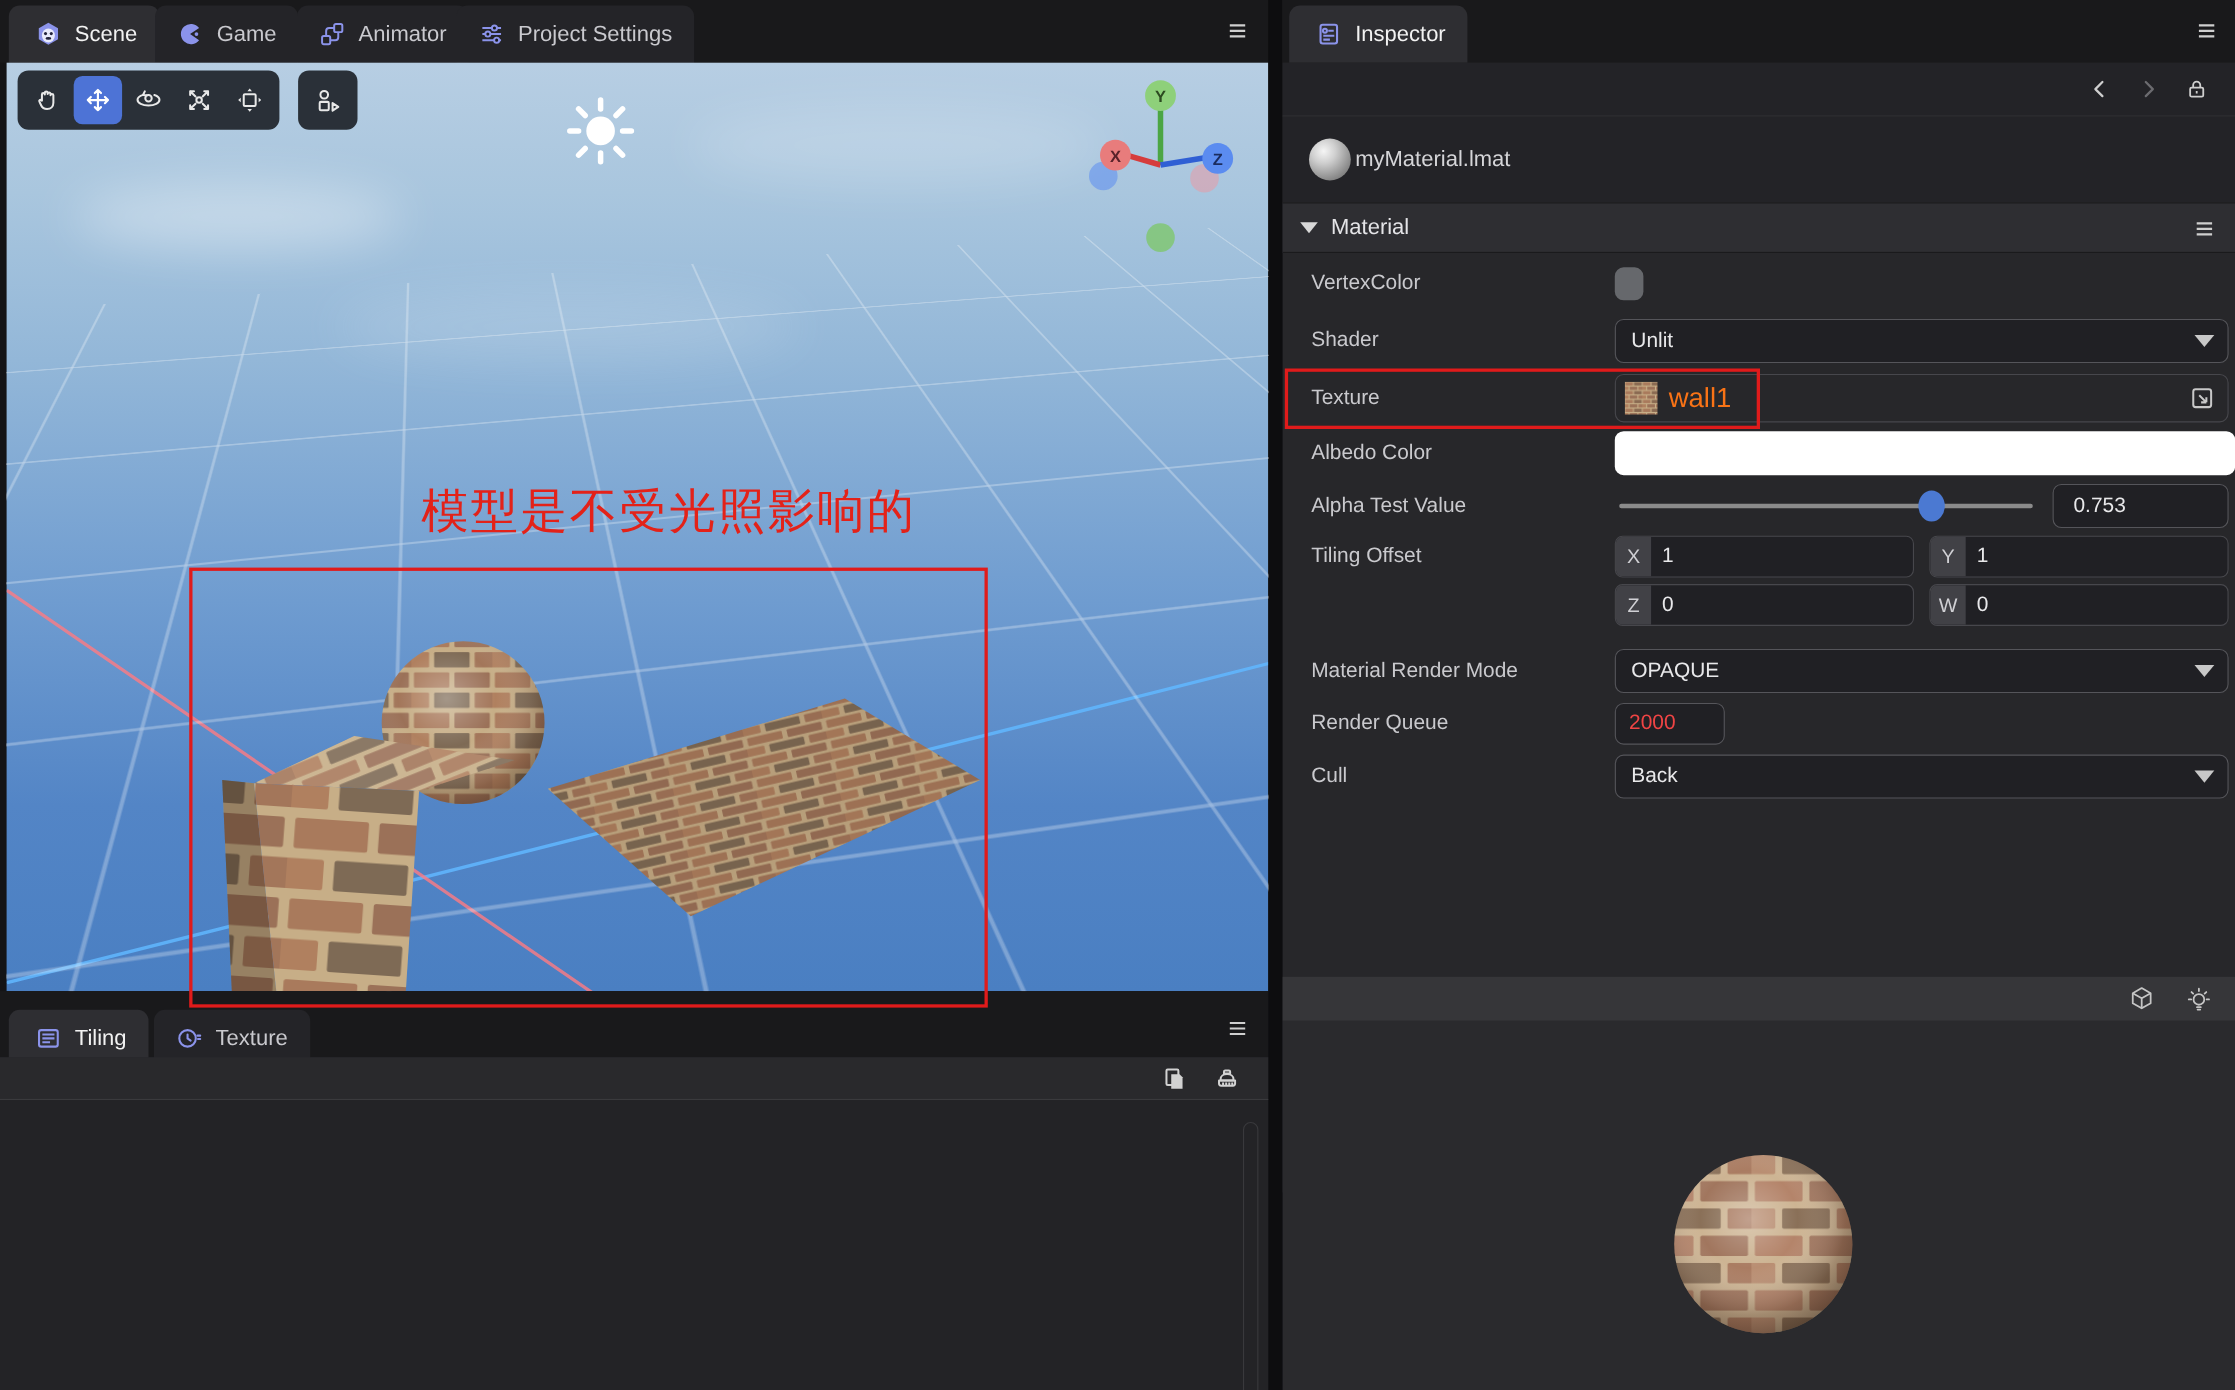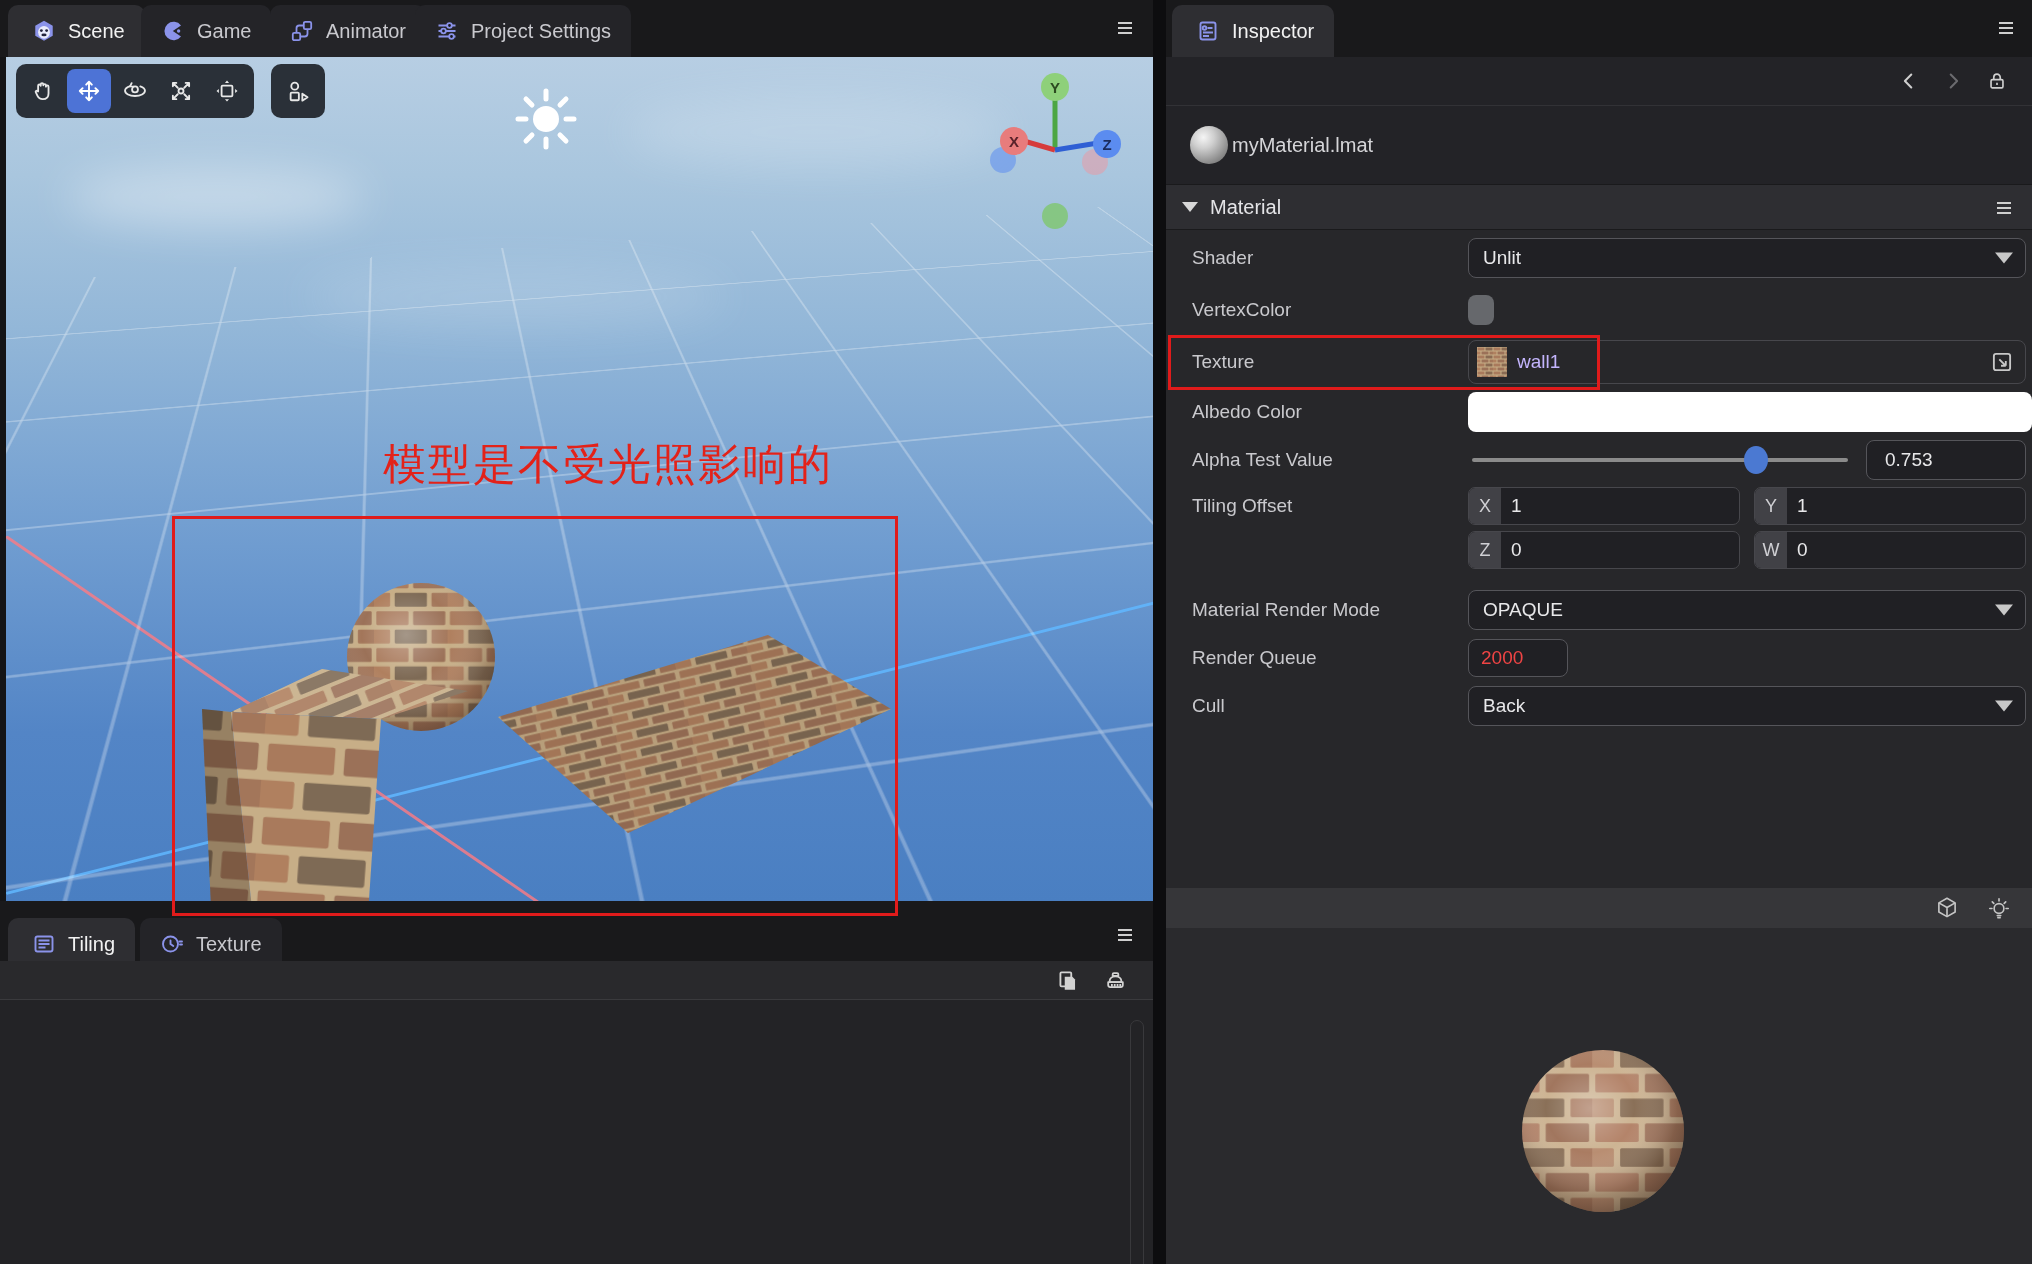--- a/index.html
+++ b/index.html
@@ -91,21 +91,21 @@
         display:flex; align-items:center; padding:0 14px; }
   .dd .dd-val { font-size:19px; color:#e8e8ea; }
   .dd .dd-caret { position:absolute; right:12px; top:50%; transform:translateY(-50%);
                   width:0; height:0; border-left:9px solid transparent; border-right:9px solid transparent;
                   border-top:11px solid #c8c8c8; }
 
   .checkbox { width:26px; height:30px; border-radius:8px; background:#66686c; }
 
   .tex-field { position:relative; height:44px; border:1.5px solid #47474c; border-radius:8px;
                display:flex; align-items:center; padding:0 8px; gap:10px; }
-  .tex-name { font-size:19px; color:#c4b5fd; }
+  .tex-name { font-size:25px; color:#f97316; }
   .tex-pick { position:absolute; right:10px; top:50%; transform:translateY(-50%); }
 
   .albedo-bar { height:40px; background:#ffffff; border-radius:8px; }
 
   .slider-wrap { position:relative; height:40px; }
   .slider-track { position:absolute; left:4px; right:178px; top:50%; height:4px; transform:translateY(-50%);
                   background:#8b8b8b; border-radius:2px; }
   .slider-thumb { position:absolute; left:calc(75.3% - 11px); top:50%; transform:translateY(-50%);
                   width:24px; height:28px; border-radius:50%; background:#4b79d2; }
   .slider-val { position:absolute; right:0; top:0; width:160px; height:40px; background:#202024;
@@ -424,33 +424,33 @@
       <span class="hamb" style="top:11px;">
         <svg width="24" height="24" viewBox="0 0 24 24" stroke="#cfcfcf" stroke-width="2">
             <path d="M5 7h14M5 12h14M5 17h14"></path>
           </svg>
       </span>
     </div>
 
     <div class="fields">
 
       <div class="frow" style="height:52px;">
+        <span class="lbl">VertexColor</span>
+        <div class="fieldzone">
+          <span class="checkbox" style="display:block;"></span>
+        </div>
+      </div>
+
+      <div class="frow" style="height:52px;">
         <span class="lbl">Shader</span>
         <div class="fieldzone">
           <div class="dd">
             <span class="dd-val">Unlit</span>
             <span class="dd-caret"></span>
           </div>
-        </div>
-      </div>
-
-      <div class="frow" style="height:52px;">
-        <span class="lbl">VertexColor</span>
-        <div class="fieldzone">
-          <span class="checkbox" style="display:block;"></span>
         </div>
       </div>
 
       <div class="frow" style="height:52px;">
         <span class="lbl">Texture</span>
         <div class="fieldzone">
           <div class="tex-field">
             <span class="icon">
               <svg width="30" height="30" viewBox="0 0 30 30">
                 <defs>

